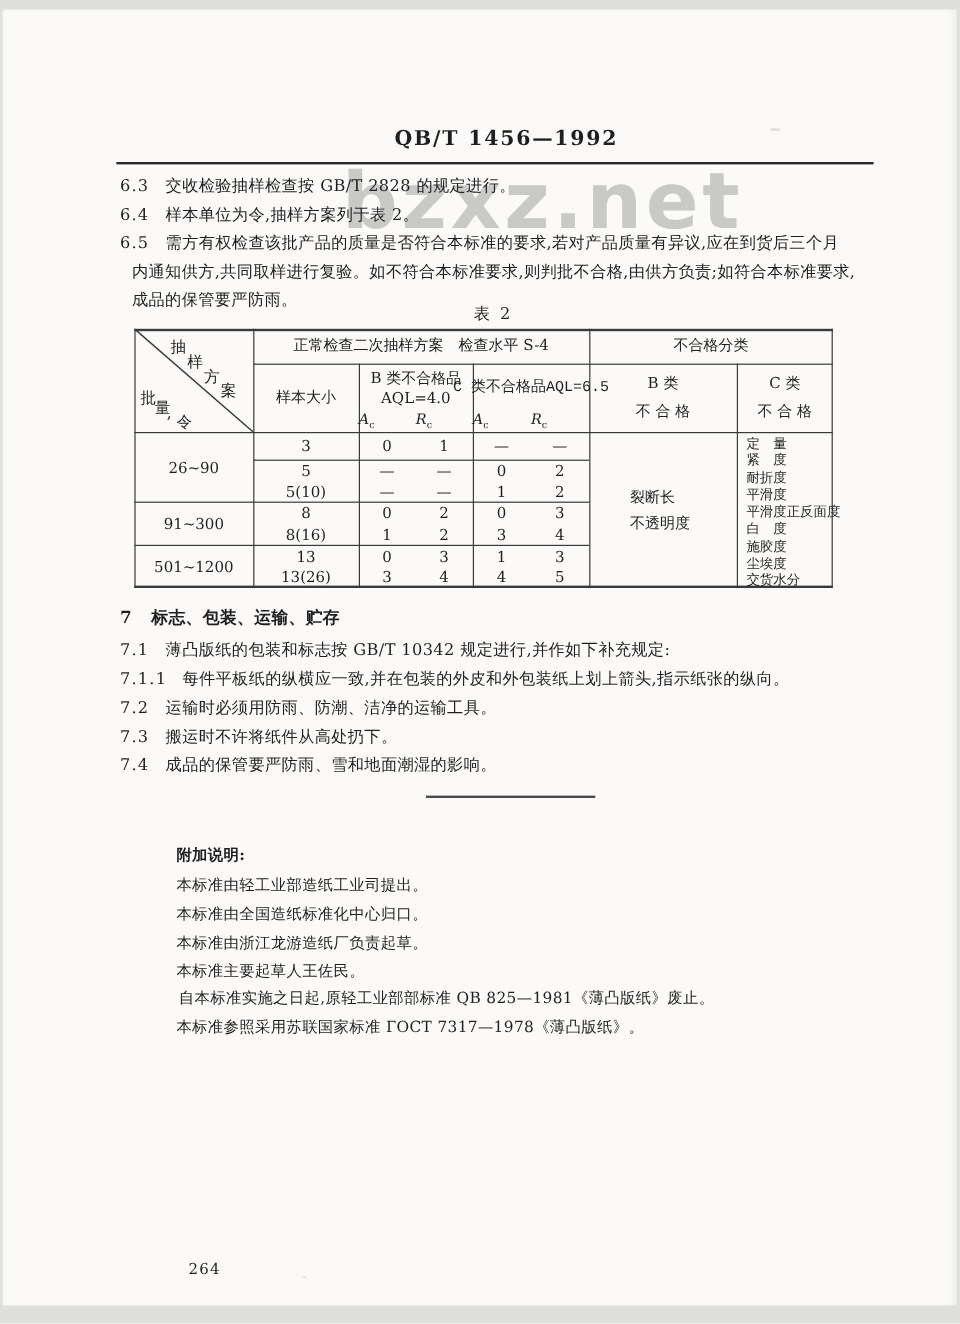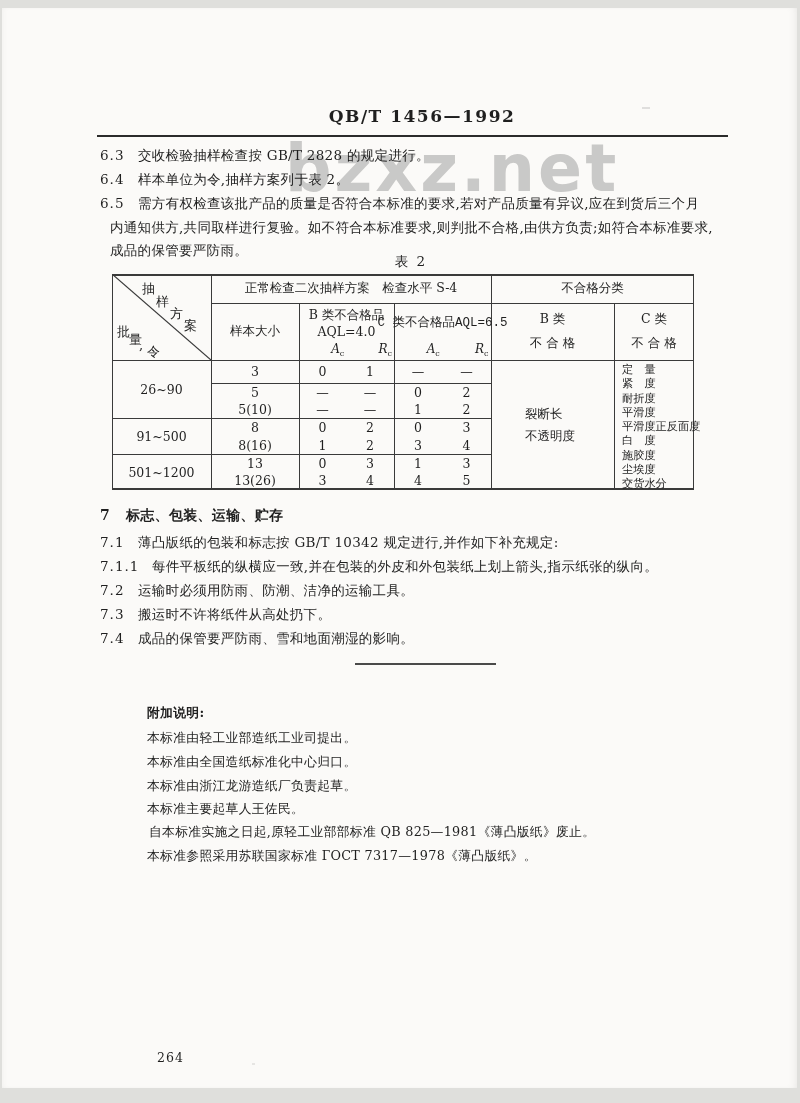--- a/index.html
+++ b/index.html
@@ -39,21 +39,21 @@
   .tcaption { position:absolute; left:0; top:245px; width:800px; text-align:center; padding-left:18px; font-size:13.5px; letter-spacing:2px; }
 
   
   .t2 { position:absolute; left:110px; top:266px; width:582px; height:216px; font-size:12.5px; }
   .t2 .hline, .t2 .vline { position:absolute; background:#3a3a3a; }
   .t2 .hline { height:1px; }
   .t2 .vline { width:1px; }
   .cell { position:absolute; display:flex; align-items:center; justify-content:center; text-align:center; white-space:nowrap; }
   .cell.col2lines { flex-direction:column; gap:7px; }
   .subhdr { position:absolute; display:flex; }
-  .subhdr span { flex:1; text-align:center; font-size:12px;padding-left:30px; }
+  .subhdr span { flex:1; text-align:left; font-size:12px; }
   .corner-ch { position:absolute; font-size:13px; }
   .brow { position:absolute; left:99px; width:280px; display:flex; align-items:center; }
   .brow .cs { width:88px; text-align:center; }
   .brow .c1 { width:47px; text-align:center; }
   .brow .c2 { width:48px; text-align:center; }
   .brow .c3 { width:48px; text-align:center; }
   .brow .c4 { width:49px; text-align:center; }
   .batch { position:absolute; left:0; width:99px; display:flex; align-items:center; justify-content:center; }
   .bdefects { position:absolute; left:379px; top:86px; width:123px; height:130px;
               display:flex; flex-direction:column; justify-content:center; padding-left:34px; }
@@ -148,21 +148,21 @@
       <div class="cell col2lines" style="left:379px;top:29px;width:123px;height:57px;">
         <div>B  类</div>
         <div>不 合 格</div>
       </div>
       <div class="cell col2lines" style="left:502px;top:29px;width:80px;height:57px;">
         <div>C  类</div>
         <div>不 合 格</div>
       </div>
 
       <div class="batch" style="top:86px;height:58px;">26~90</div>
-      <div class="batch" style="top:144px;height:36px;">91~500</div>
+      <div class="batch" style="top:144px;height:36px;">91~300</div>
       <div class="batch" style="top:180px;height:36px;">501~1200</div>
 
       <div class="brow" style="top:86px;height:23px;">
         <span class="cs">3</span>
           <span class="c1">0</span>
           <span class="c2">1</span>
           <span class="c3">—</span>
           <span class="c4">—</span>
       </div>
       <div class="brow" style="top:109px;height:18px;">

